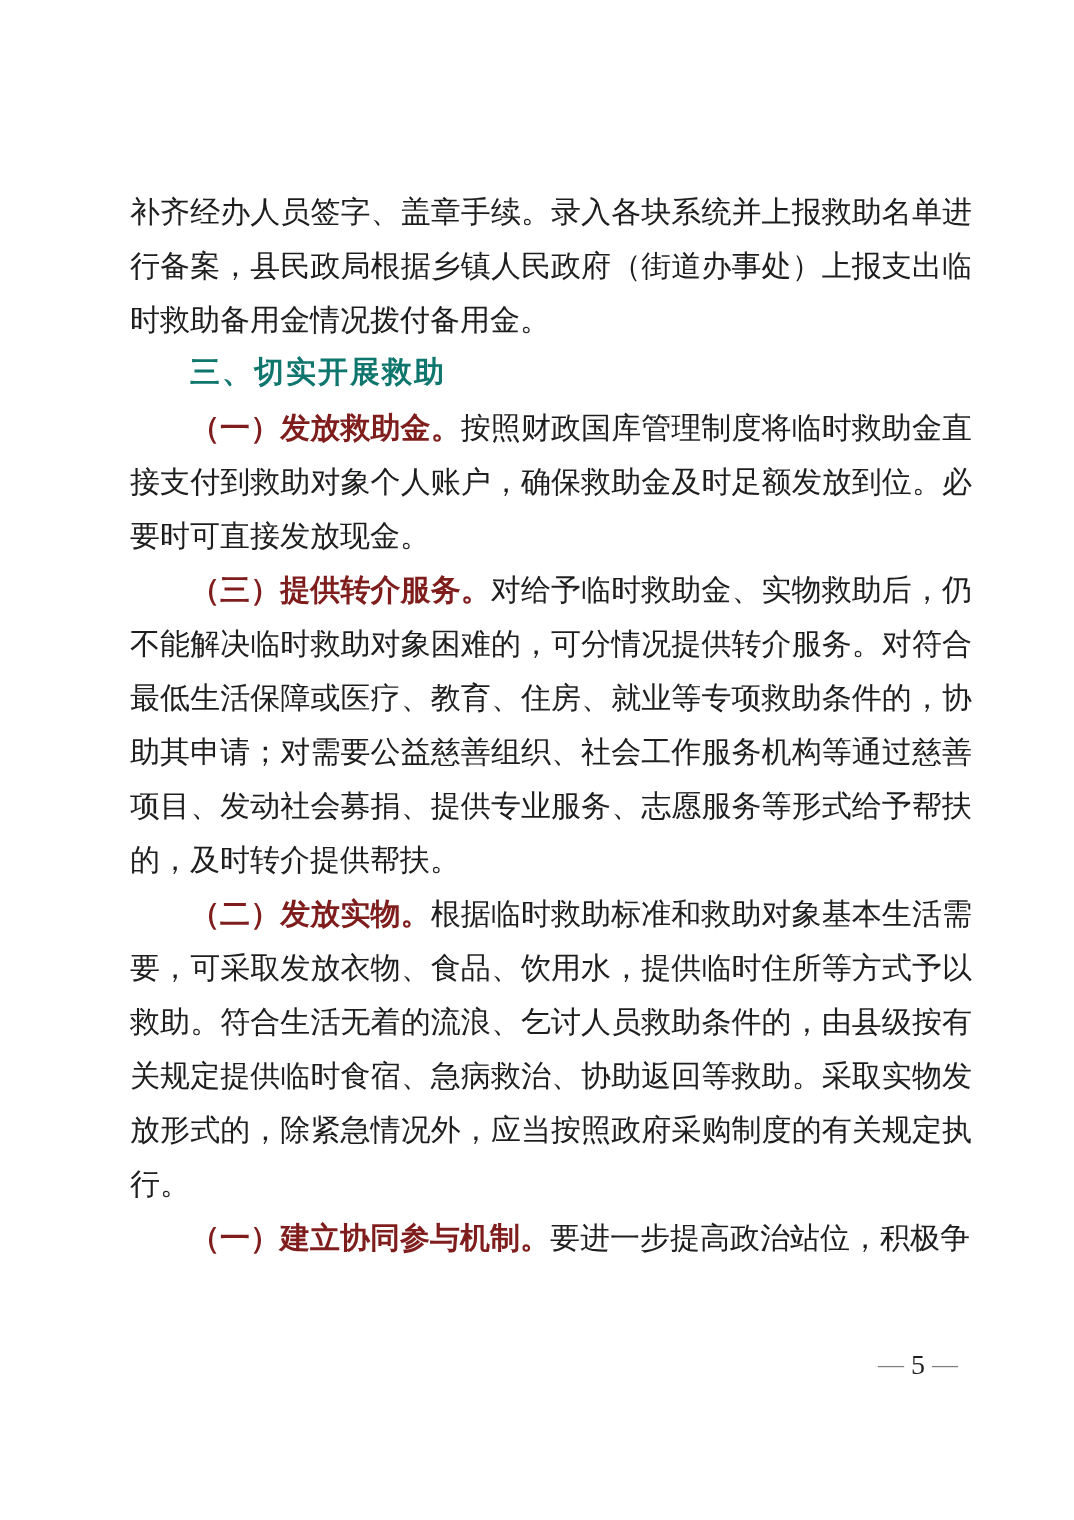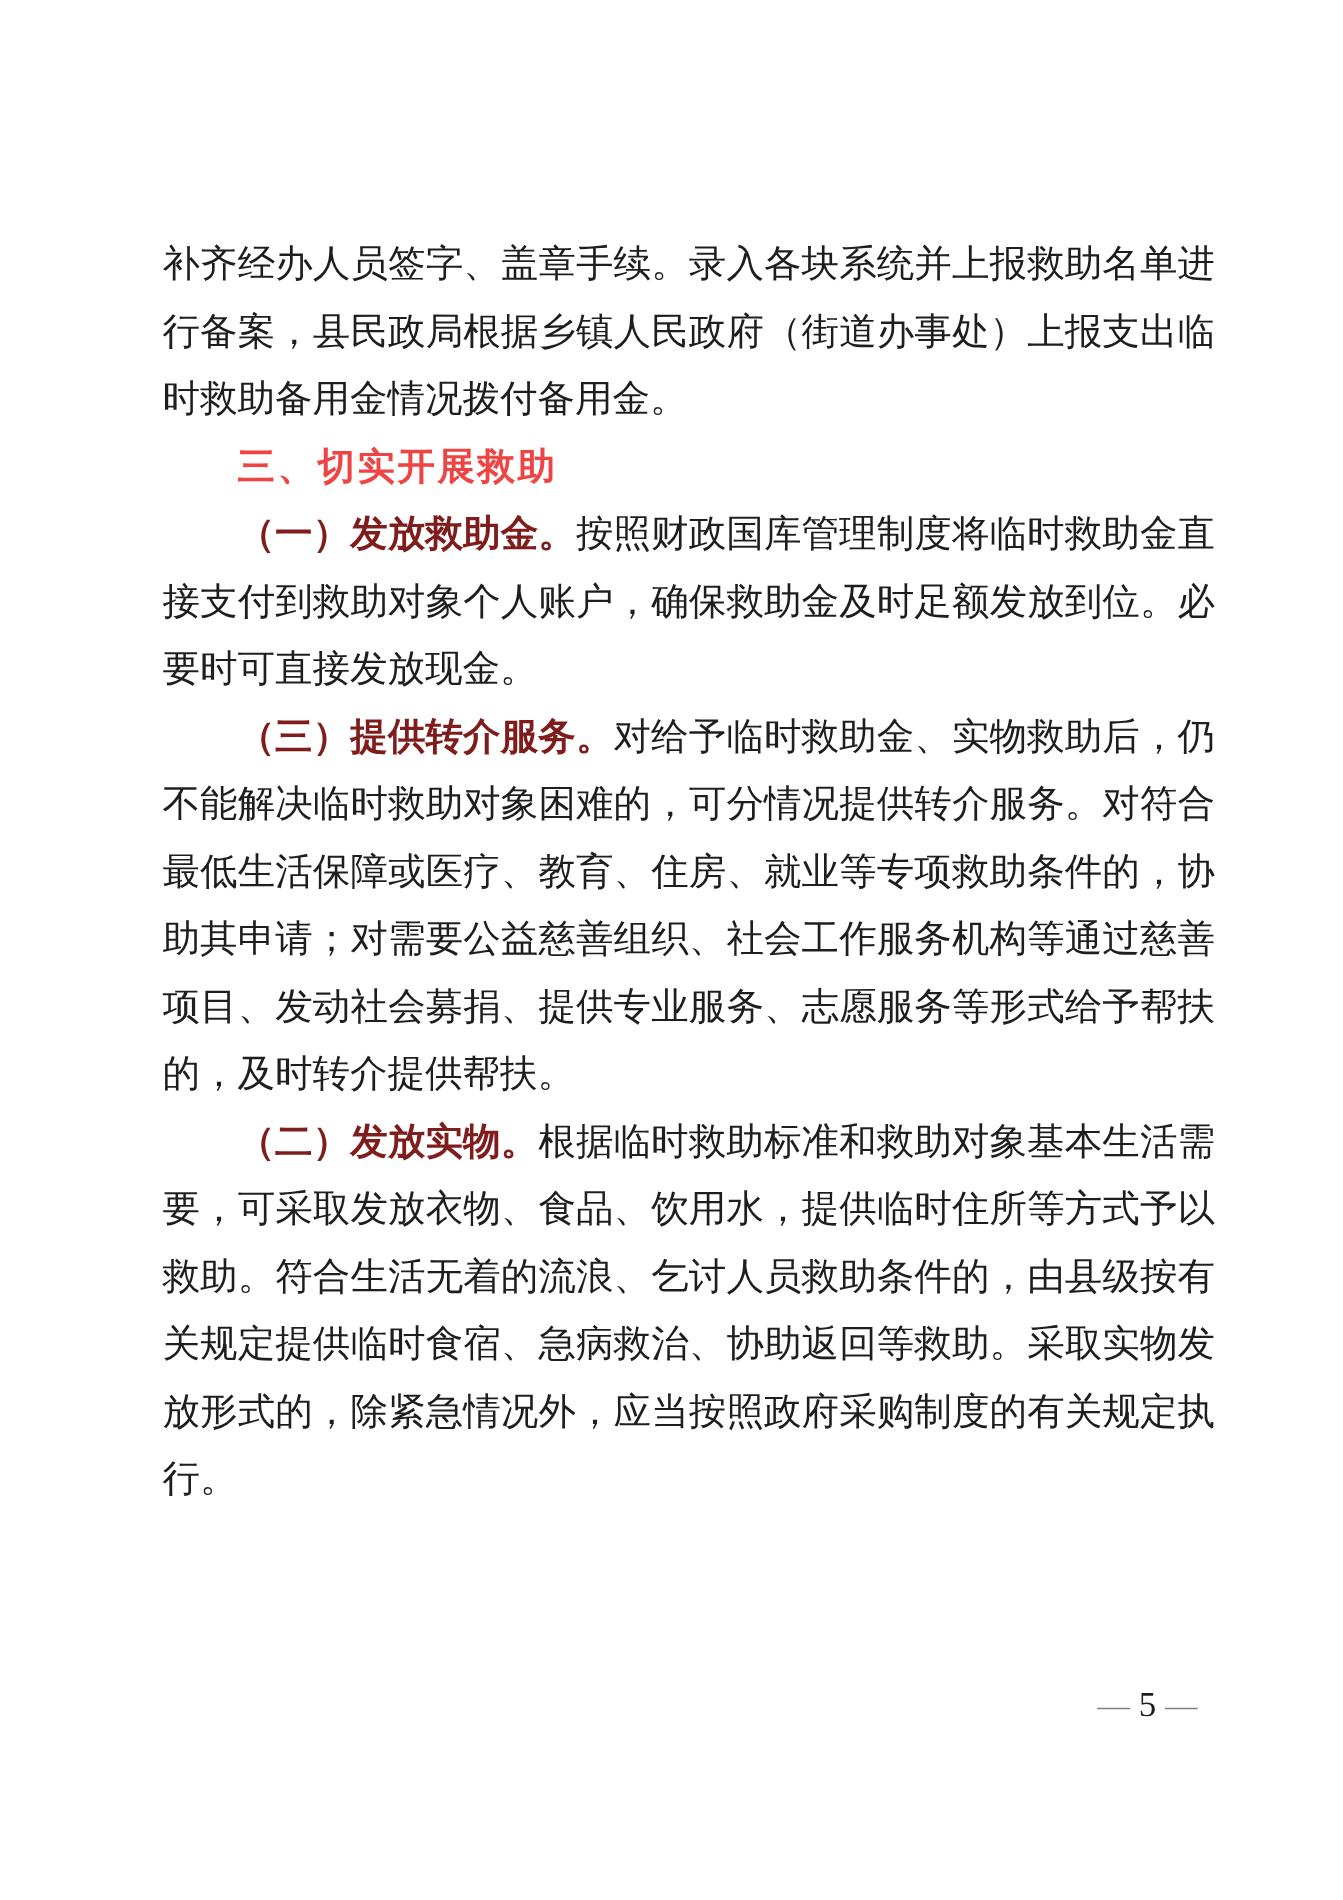--- a/index.html
+++ b/index.html
@@ -36,22 +36,22 @@
   .lead {
     font-weight: bold;
     color: #7f1d1d;
   }
   h2.heading {
     margin: 0;
     padding: 0;
     font-size: 30px;
     line-height: 54px;
     font-weight: bold;
-    color: #ef4444;
-    font-family: Liberation Serif, serif;
+    color: #0f766e;
+    font-family: Liberation Mono, monospace;
     text-indent: 60px;
     text-align: left;
     letter-spacing: 2px;
   }
   .footer {
     position: absolute;
     left: 878px;
     top: 1350px;
     display: flex;
     align-items: center;
@@ -79,20 +79,21 @@
 
     <h2 class="heading">三、切实开展救助</h2>
 
     <p class="body"><span class="lead">（一）发放救助金。</span><span>按照财政国库管理制度将临时救助金直接支付到救助对象个人账户，确保救助金及时足额发放到位。必要时可直接发放现金。</span></p>
 
     <p class="body"><span class="lead">（三）提供转介服务。</span><span>对给予临时救助金、实物救助后，仍不能解决临时救助对象困难的，可分情况提供转介服务。对符合最低生活保障或医疗、教育、住房、就业等专项救助条件的，协助其申请；对需要公益慈善组织、社会工作服务机构等通过慈善项目、发动社会募捐、提供专业服务、志愿服务等形式给予帮扶的，及时转介提供帮扶。</span></p>
 
     <p class="body"><span class="lead">（二）发放实物。</span><span>根据临时救助标准和救助对象基本生活需要，可采取发放衣物、食品、饮用水，提供临时住所等方式予以救助。符合生活无着的流浪、乞讨人员救助条件的，由县级按有关规定提供临时食宿、急病救治、协助返回等救助。采取实物发放形式的，除紧急情况外，应当按照政府采购制度的有关规定执行。</span></p>
 
 
+    <p class="body"><span class="lead">（一）建立协同参与机制。</span><span>要进一步提高政治站位，积极争</span></p>
 
   </div>
 
   <div class="footer">
     <span class="dash">—</span>
     <span class="num">5</span>
     <span class="dash">—</span>
   </div>
 
 </div>

